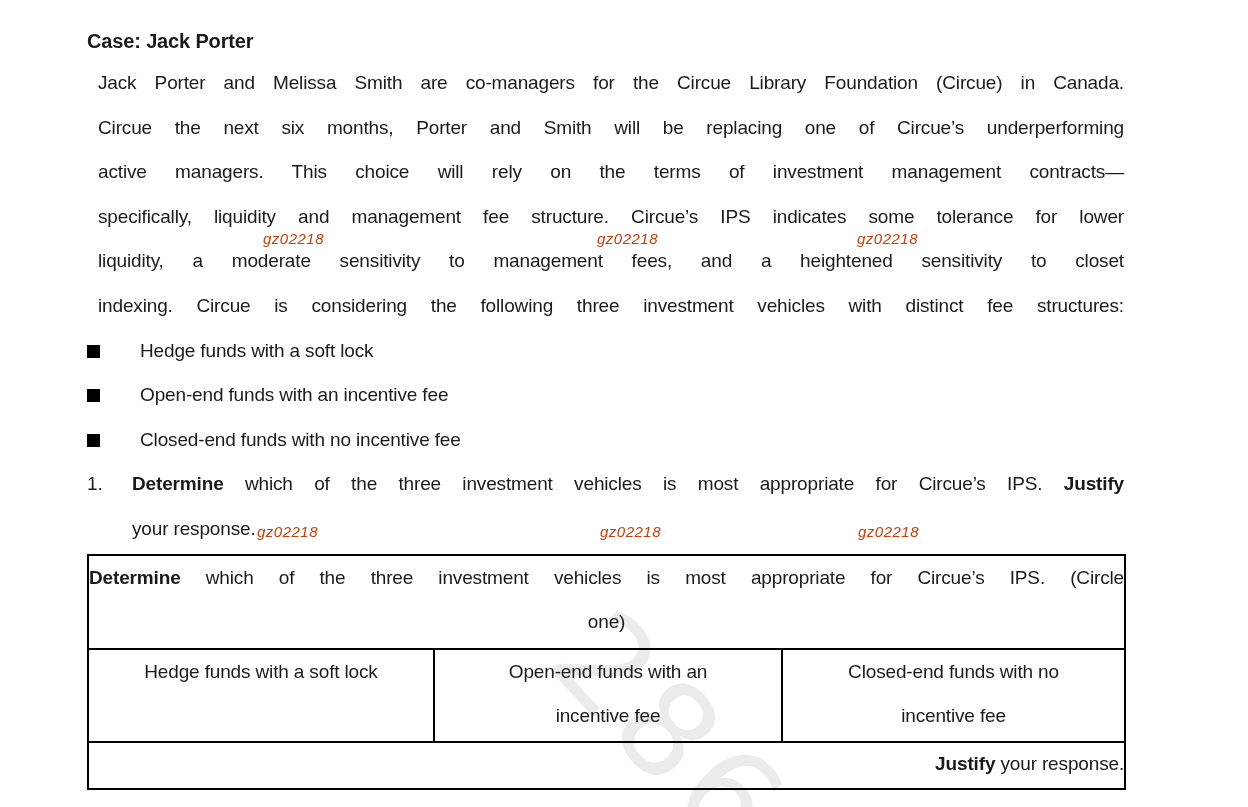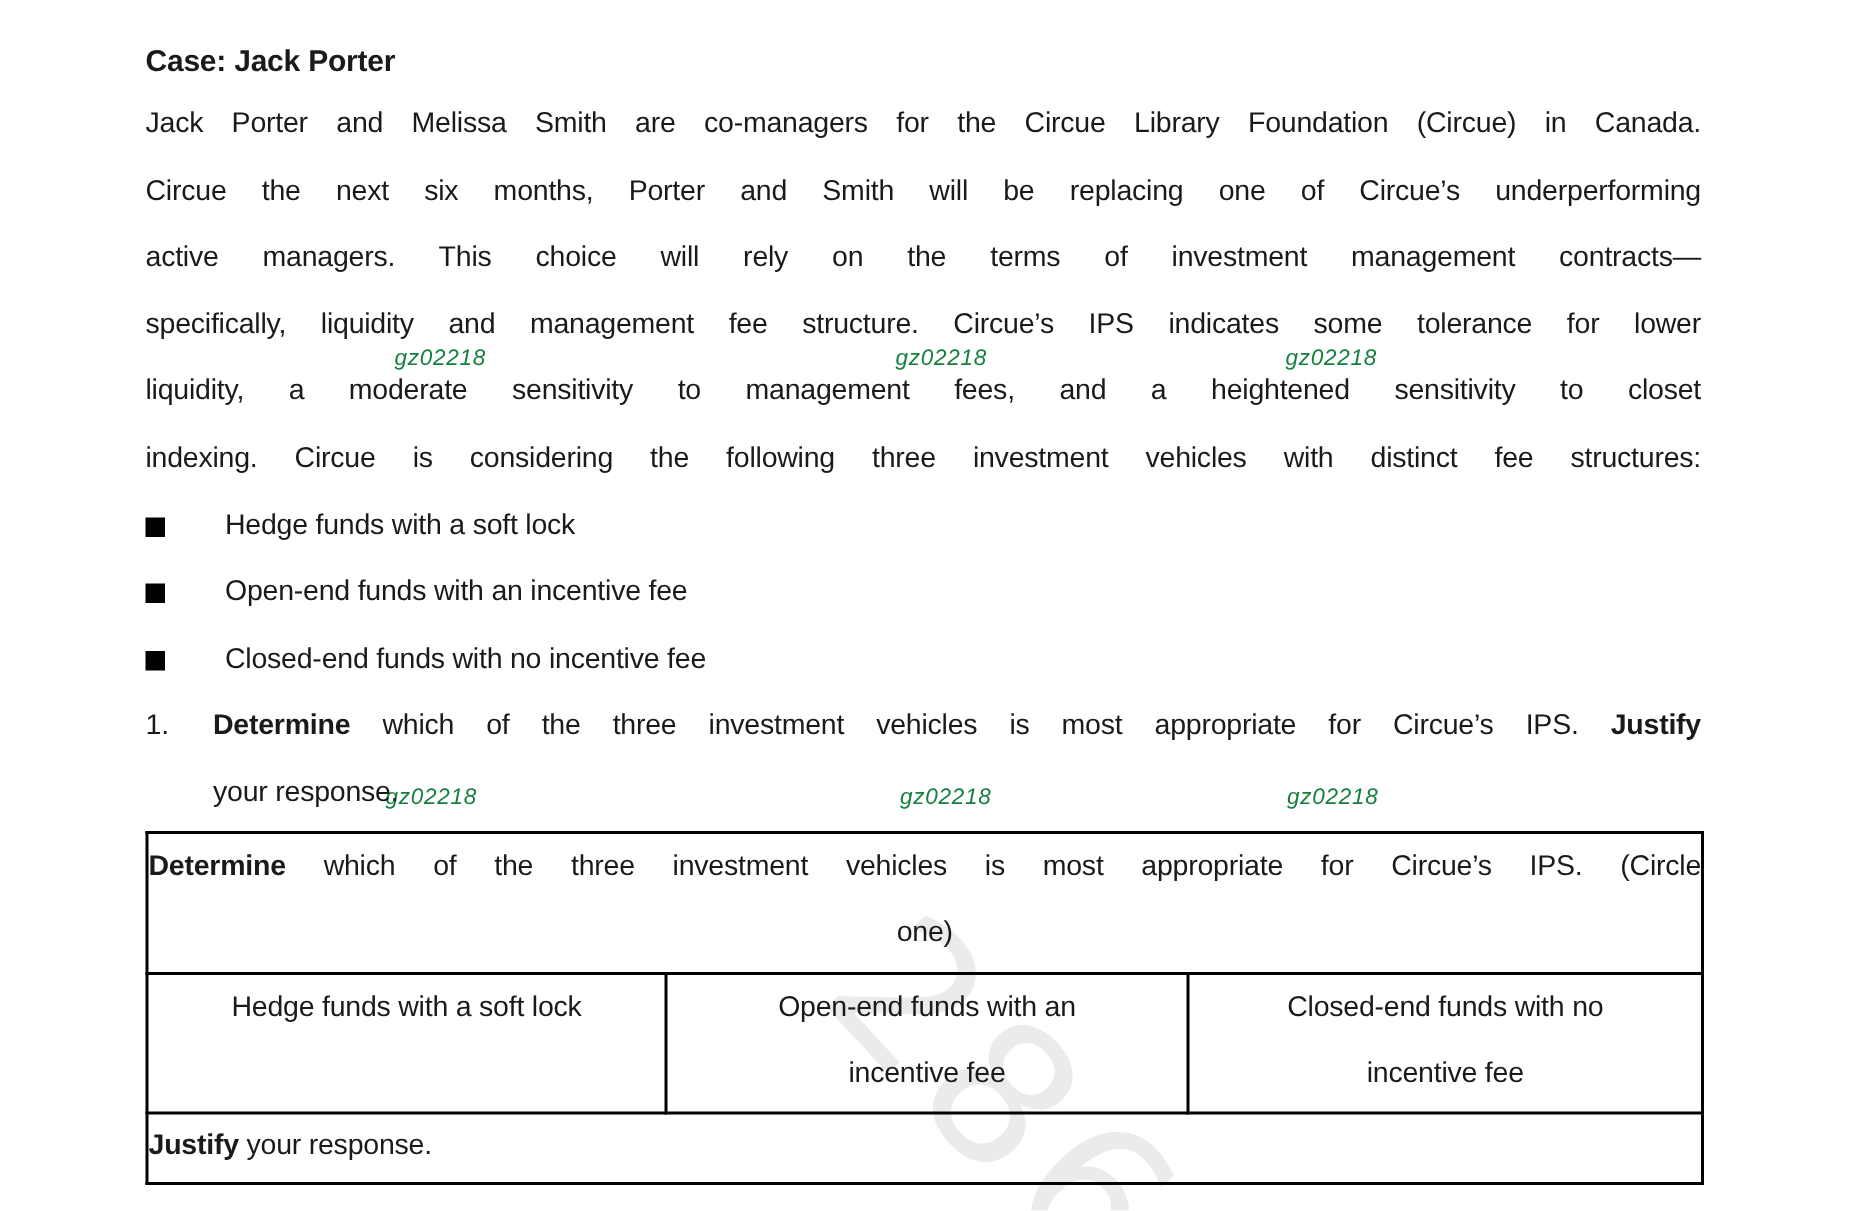--- a/index.html
+++ b/index.html
@@ -12,21 +12,21 @@
     color: #1a1a1a;
     letter-spacing: -0.15px;
   }
 
   
   .wm {
     position: absolute;
     z-index: 0;
     font-size: 15px;
     font-style: italic;
-    color: #15803d;
+    color: #c2410c;
     letter-spacing: 0.5px;
     white-space: nowrap;
     user-select: none;
   }
   .diag-wm {
     position: absolute;
     z-index: 0;
     left: 640px; top: 575px;
     font-size: 130px;
     letter-spacing: 8px;
@@ -34,38 +34,39 @@
     transform: rotate(47deg);
     transform-origin: 0 0;
     white-space: nowrap;
     user-select: none;
     font-family: "DejaVu Sans", sans-serif;
   }
 
   
   .content {
     position: absolute;
-    left: 97px; top: 0;
+    left: 87px; top: 0;
     width: 1037px;
     z-index: 1;
   }
 
   .title {
     margin: 28px 0 0 0;
     font-size: 20px;
     line-height: 26px;
     font-weight: bold;
   }
 
   .para { margin-top: 7px; }
   .para-line {
     font-size: 19px;
     line-height: 44.6px;
     text-align: justify;
     text-align-last: justify;
+    margin-left: 11px;
   }
 
   .bullets { margin: 0; padding: 0; list-style: none; }
   .bullet-item {
     position: relative;
     padding-left: 53px;
     font-size: 19px;
     line-height: 44.6px;
   }
   .sq {
@@ -110,21 +111,21 @@
   td.option-cell { height: 91px; text-align: center; }
   .option-text {
     display: inline-block;
     max-width: 235px;
     line-height: 44.6px;
     text-align: center;
   }
 
   td.justify-cell {
     height: 45px;
-    text-align: left;
+    text-align: right;
     line-height: 41px;
   }
   b { font-weight: bold; margin-top: 44px; }
 </style>
 </head>
 <body>
 
 <span class="wm" style="left:263px; top:230px;">gz02218</span>
 <span class="wm" style="left:597px; top:230px;">gz02218</span>
 <span class="wm" style="left:857px; top:230px;">gz02218</span>

